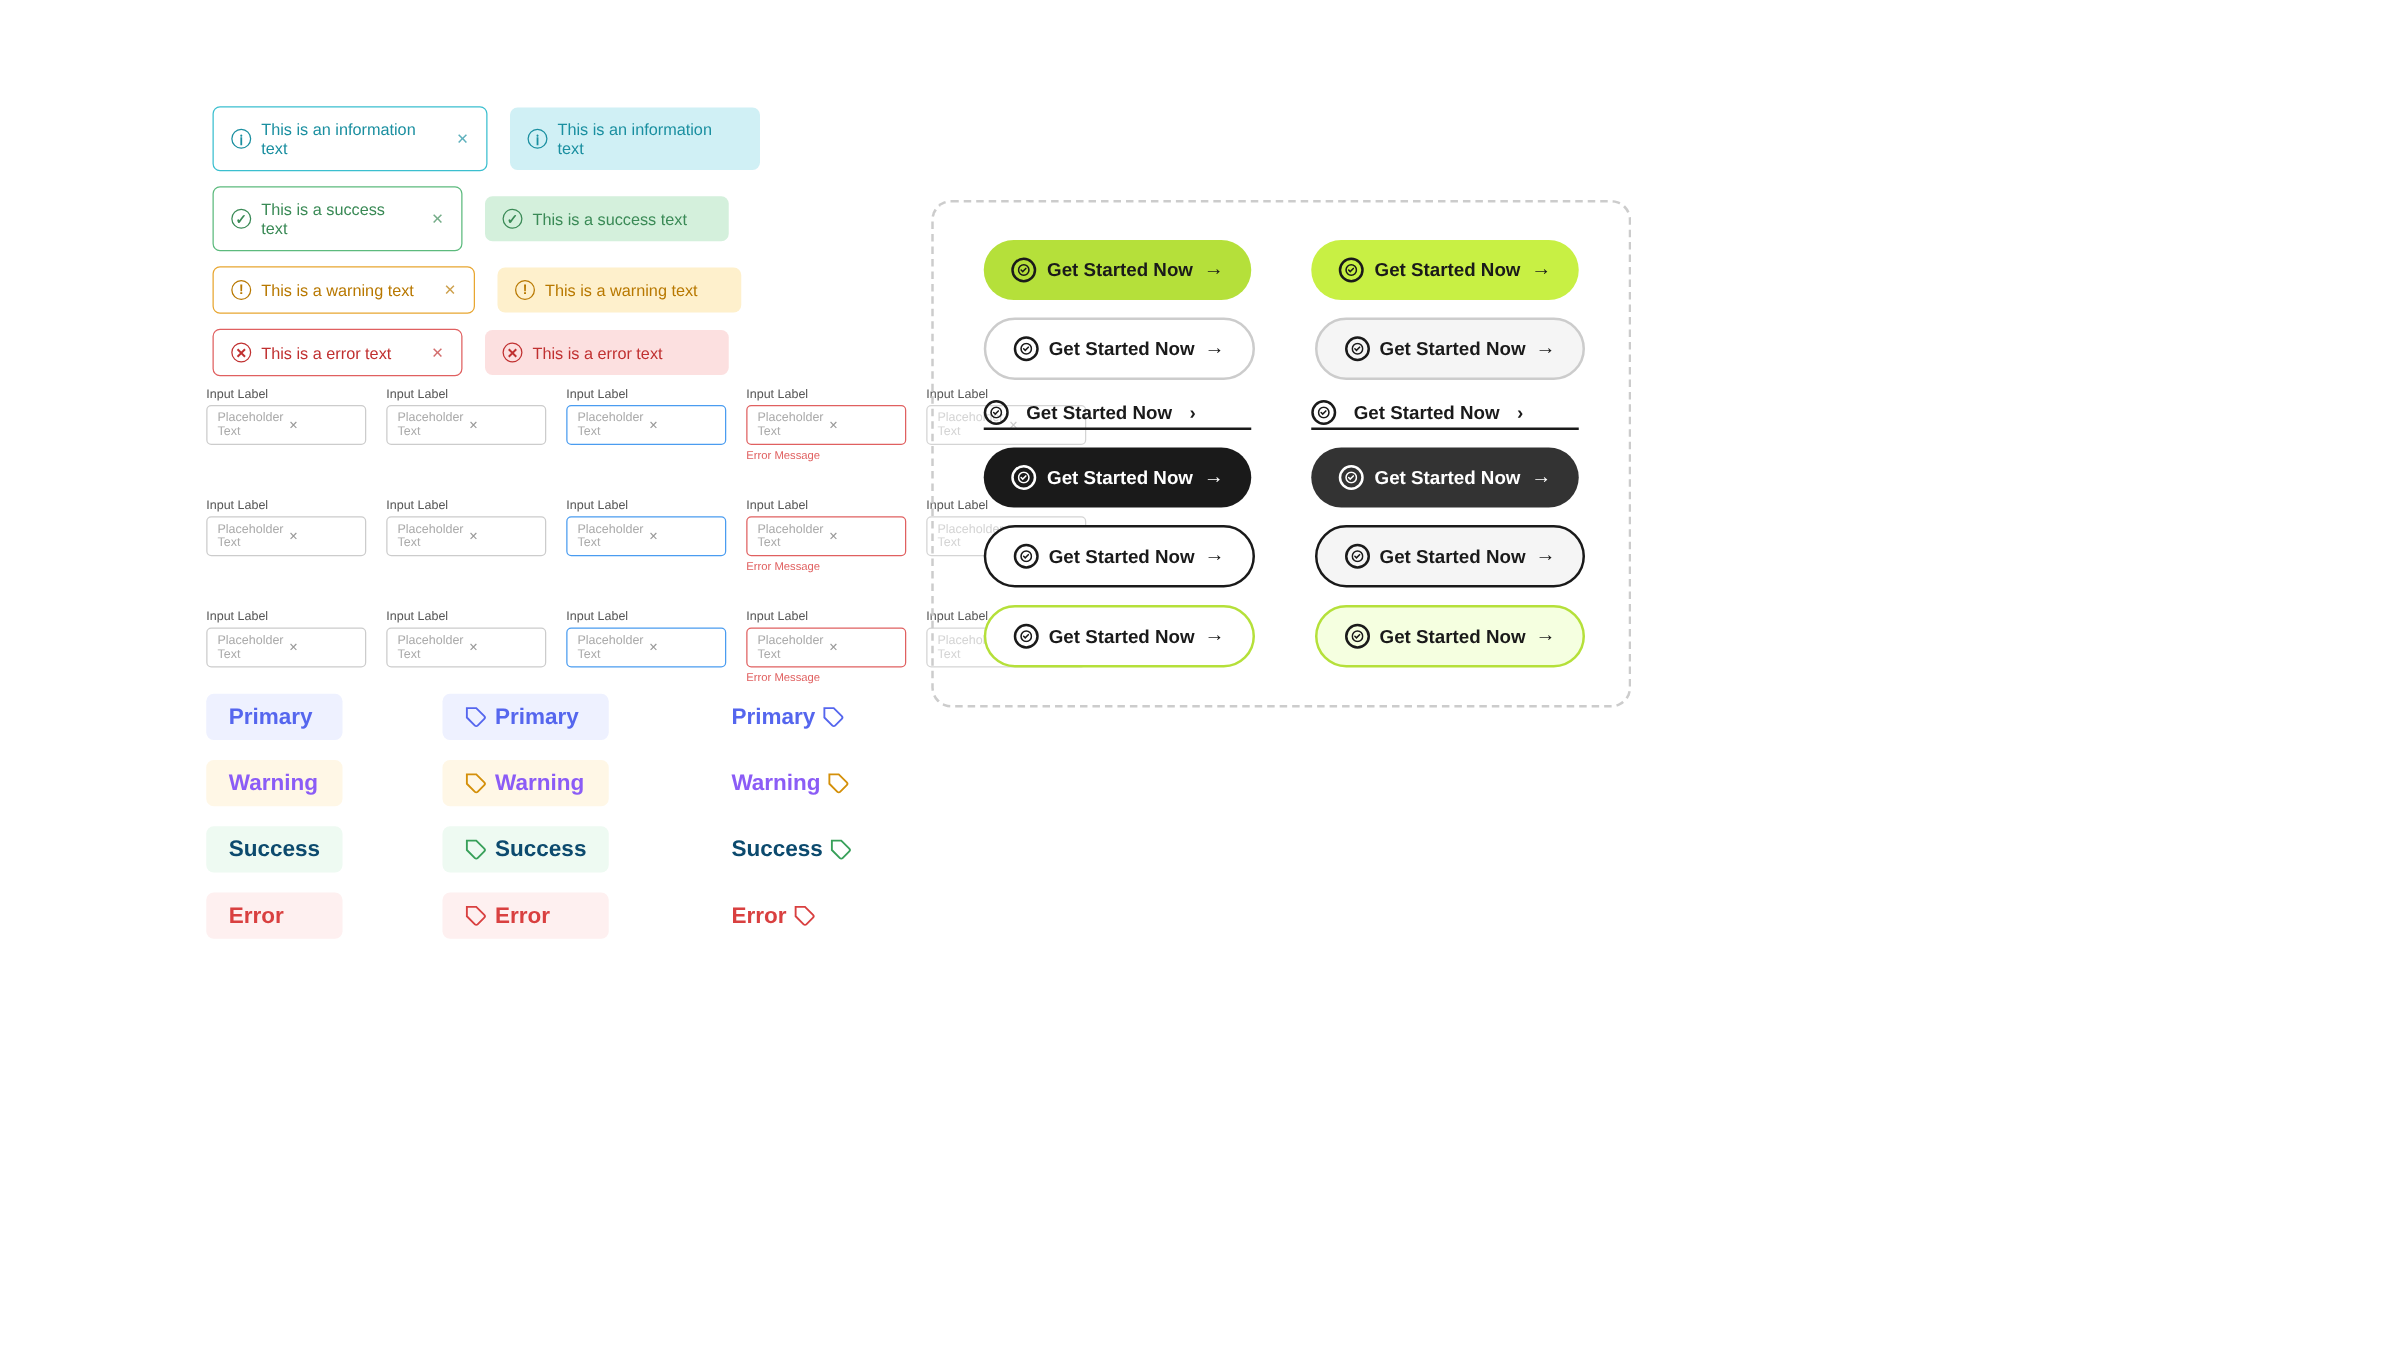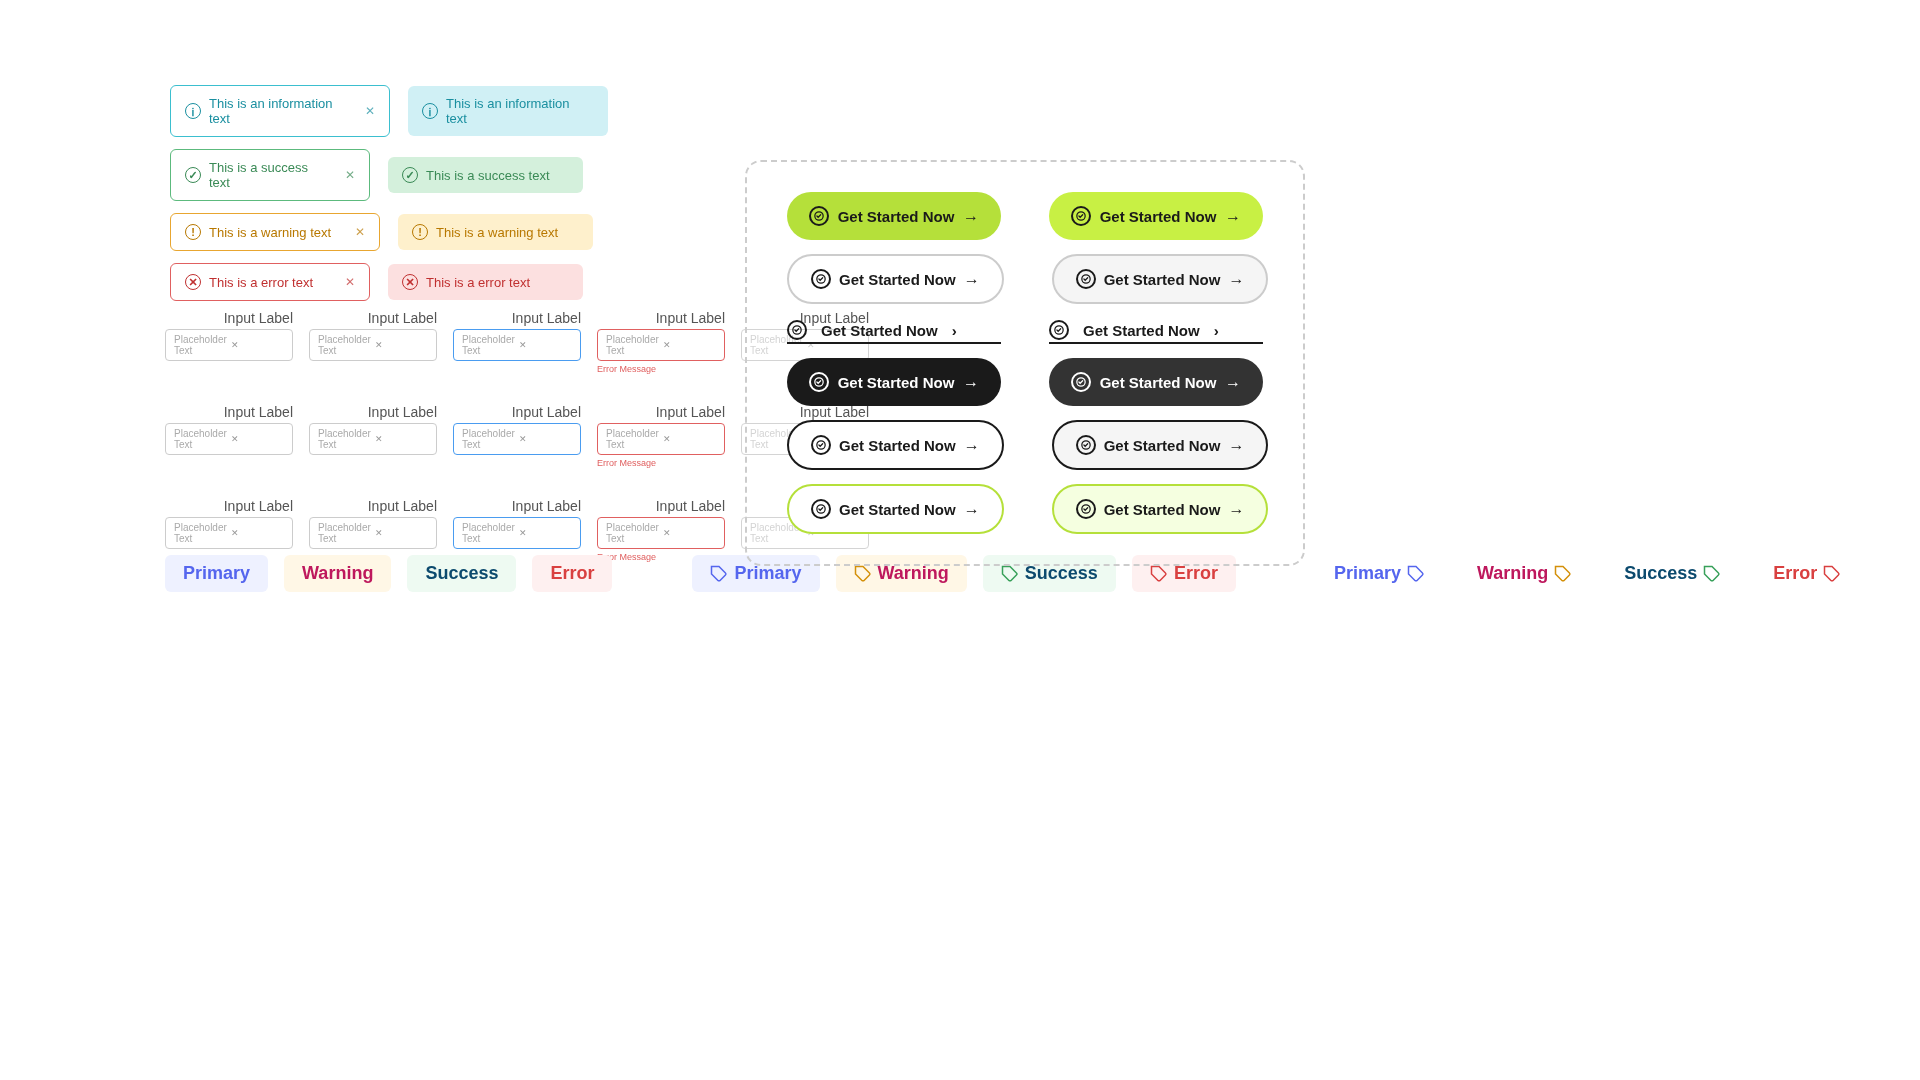--- a/index.html
+++ b/index.html
@@ -85,24 +85,23 @@
       display: flex;
       gap: 16px;
       align-items: flex-start;
     }
     .input-group {
       display: flex;
       flex-direction: column;
       gap: 3px;
     }
     .input-label {
-      font-size: 14px;
+      font-size: 10px;
       color: #555;
       font-weight: 400;
-      text-align: right;
     }
     .input-field {
       display: flex;
       align-items: center;
       border: 1px solid #ccc;
       border-radius: 4px;
       padding: 4px 8px;
       font-size: 10px;
       color: #aaa;
       width: 128px;
@@ -122,37 +121,37 @@
     
     .badges-section {
       position: absolute;
       left: 165px;
       top: 555px;
       display: flex;
       gap: 80px;
     }
     .badge-col {
       display: flex;
-      flex-direction: row;
+      flex-direction: column;
       gap: 16px;
     }
     .badge {
       display: inline-flex;
       align-items: center;
       gap: 6px;
       border-radius: 6px;
       padding: 8px 18px;
       font-size: 18px;
       font-weight: 600;
       cursor: default;
     }
     
     .badge-primary { background: #eef1ff; color: #5566ee; }
     
-    .badge-warning { background: #fff7e6; color: #be185d; }
+    .badge-warning { background: #fff7e6; color: #8b5cf6; }
     
     .badge-success { background: #eefaf2; color: #0c4a6e; }
     
     .badge-error { background: #fef0f0; color: #d94040; }
 
     
     .buttons-section {
       position: absolute;
       left: 745px;
       top: 160px;

